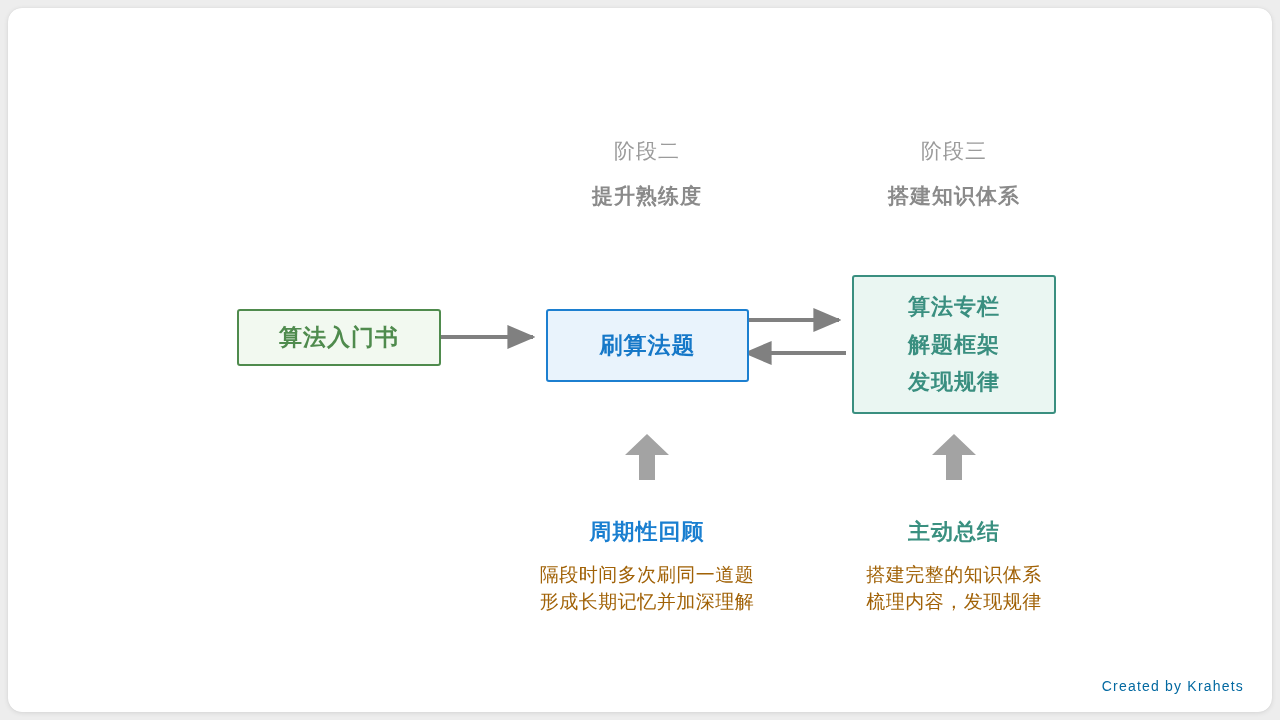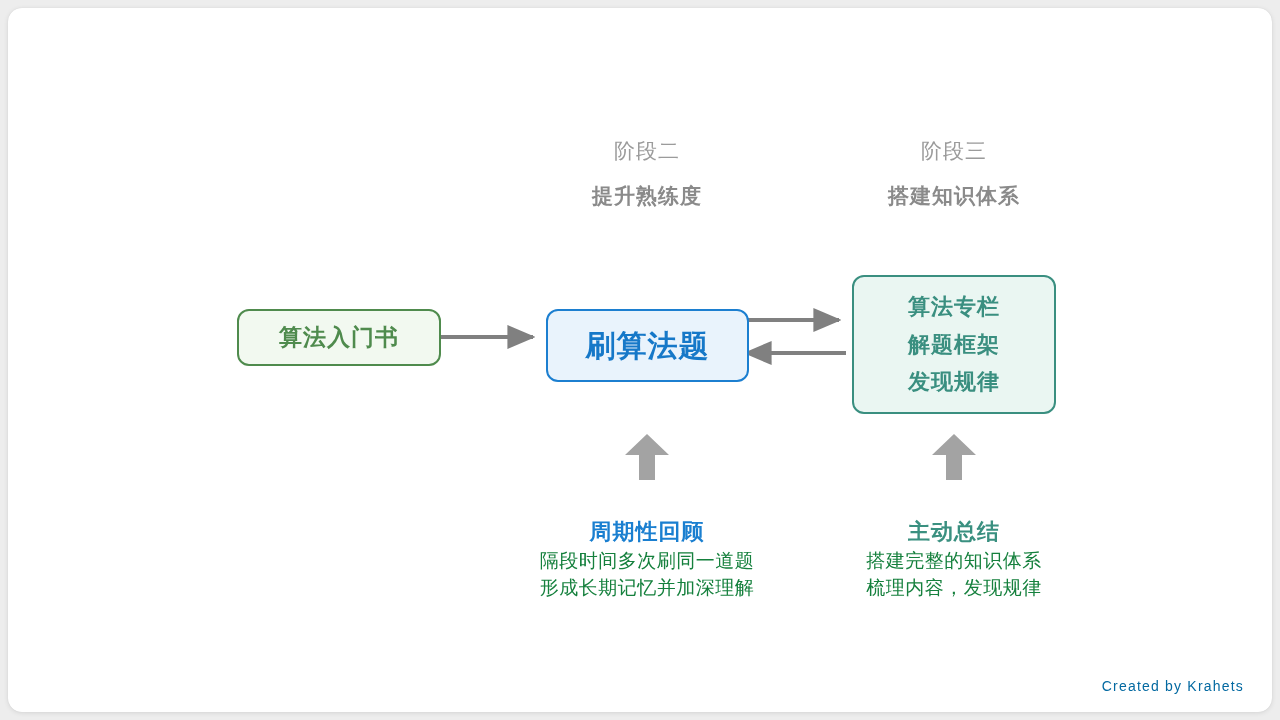--- a/index.html
+++ b/index.html
@@ -42,21 +42,21 @@
     letter-spacing: 1px;
     line-height: 32px;
     margin-top: 14px;
     white-space: nowrap;
   }
 
   
   .node {
     position: absolute;
     box-sizing: border-box;
-    border-radius: 12px;
+    border-radius: 3px;
     display: flex;
     flex-direction: column;
     align-items: center;
     justify-content: center;
     font-weight: bold;
     letter-spacing: 1px;
     white-space: nowrap;
   }
   .node .node-line { line-height: 1.45; }
 
@@ -65,21 +65,21 @@
     background: #f2f9f0;
     border: 2px solid #4f8b4d;
     color: #4f8b4d;
     font-size: 23px;
   }
   #node-practice {
     left: 538px; top: 301px; width: 203px; height: 73px;
     background: #e9f3fc;
     border: 2px solid #1c7fd0;
     color: #1678c8;
-    font-size: 30px;
+    font-size: 23px;
   }
   #node-resources {
     left: 844px; top: 267px; width: 204px; height: 139px;
     background: #eaf6f2;
     border: 2px solid #3a8f80;
     color: #3a8f80;
     font-size: 22px;
     line-height: 1.0;
   }
   #node-resources .node-line { margin: 3px 0; }
@@ -91,22 +91,23 @@
   .annot { position: absolute; text-align: center; width: 300px; }
   .annot .annot-title {
     font-size: 22px;
     font-weight: bold;
     letter-spacing: 1px;
     line-height: 30px;
     white-space: nowrap;
   }
   .annot .annot-desc {
     font-size: 19px;
-    color: #15803d;
+    color: #a16207;
     line-height: 27px;
+    margin-top: 14px;
     letter-spacing: 0.5px;
     white-space: nowrap;
   }
   #annot-review .annot-title { color: #1a7fd0; }
   #annot-summary .annot-title { color: #3a9080; }
 
   
   #credit {
     position: absolute;
     right: 28px;

